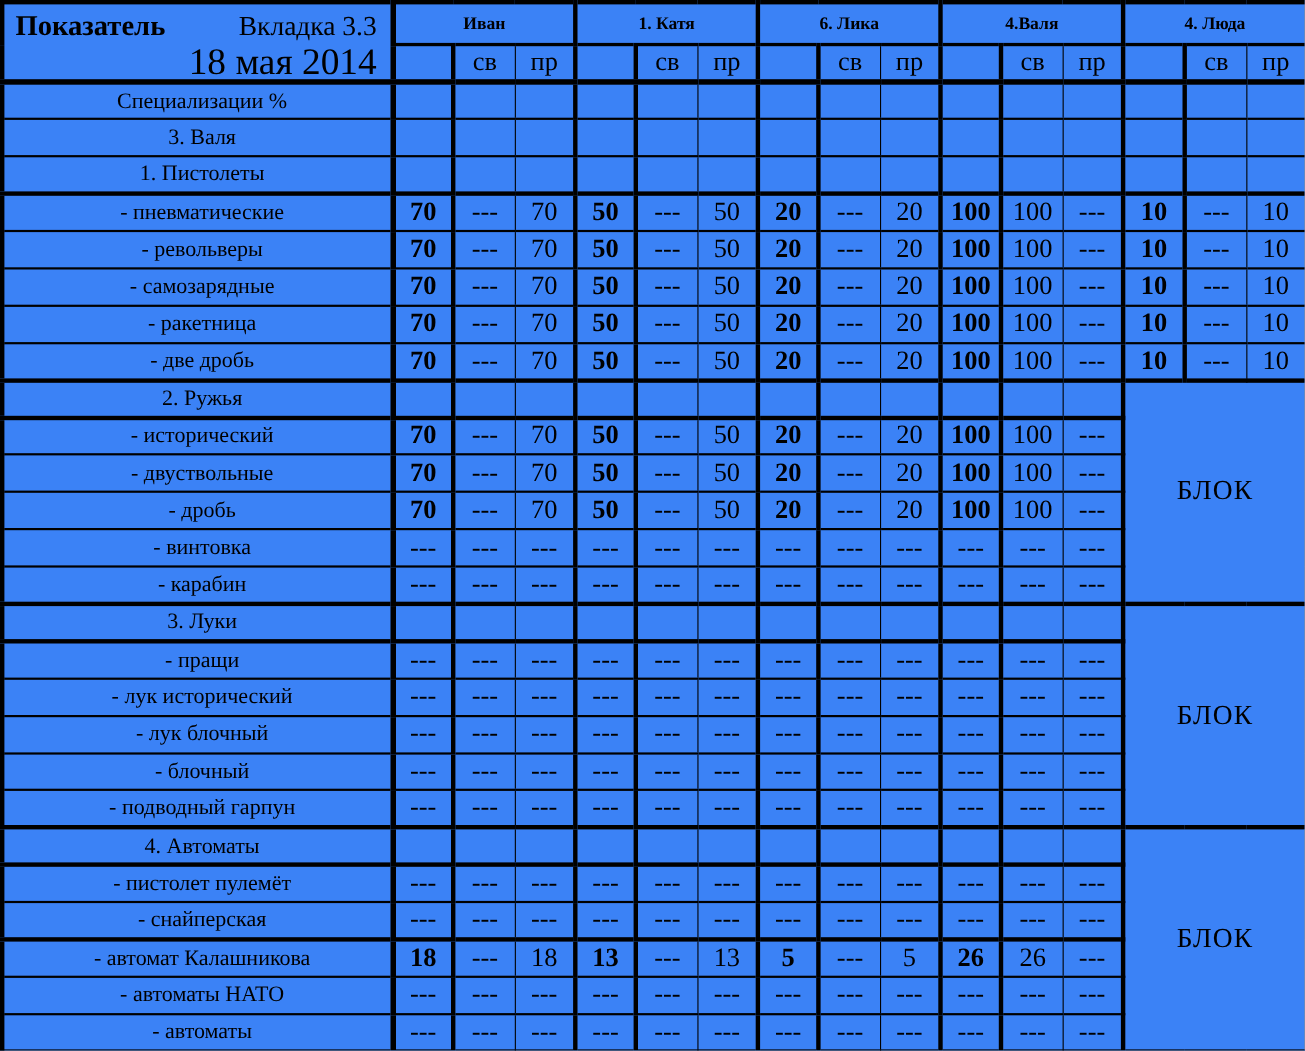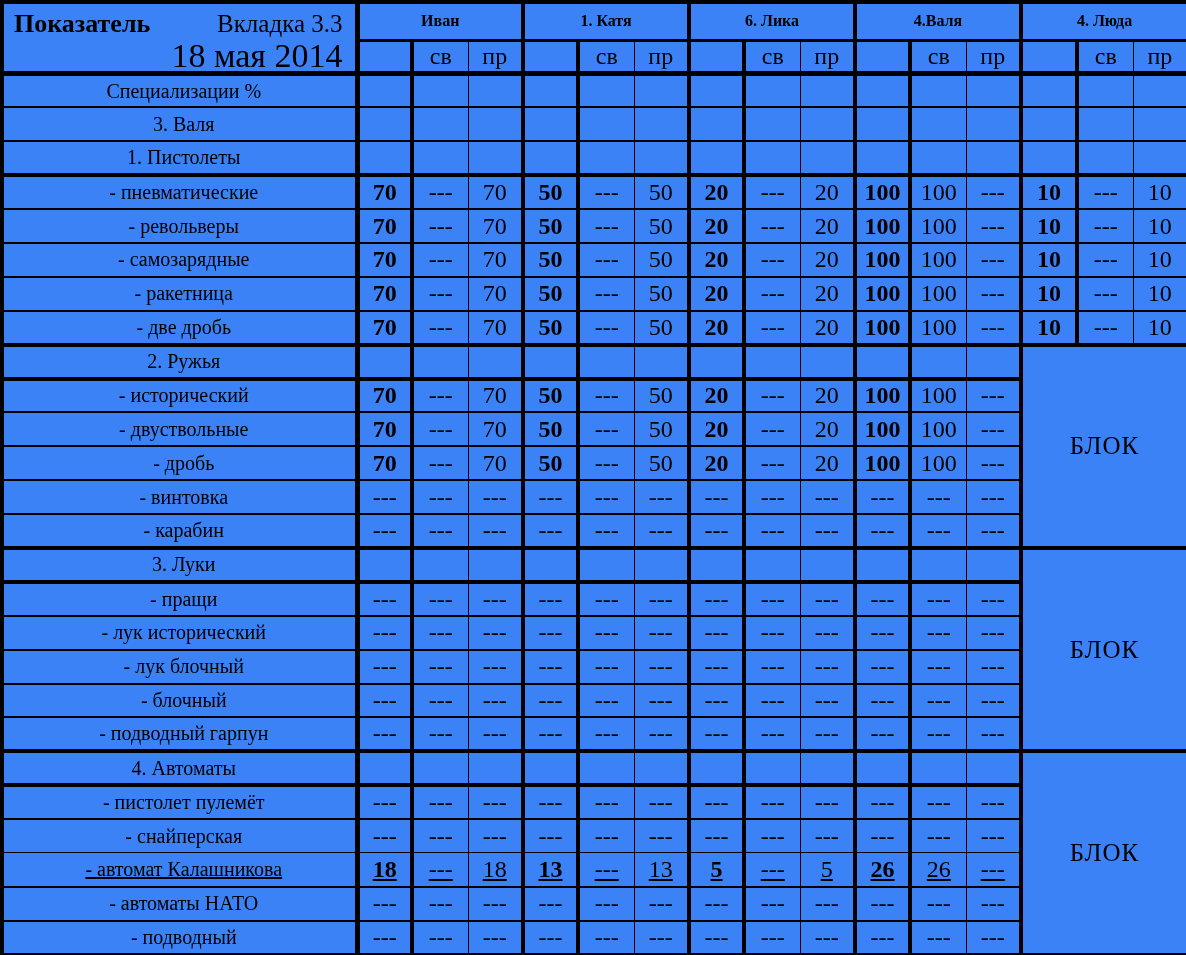--- a/index.html
+++ b/index.html
@@ -12,21 +12,21 @@
     border:4px solid #000;
   }
   th,td{padding:0;margin:0;overflow:hidden;white-space:nowrap;box-sizing:border-box;vertical-align:middle;}
   th{font-weight:normal;}
   
   .bl5{border-left:5px solid #000;}
   .bl4{border-left:4px solid #000;}
   .bl1{border-left:1px solid #000;}
   
   .bt2{border-top:2px solid #000;}
-  .bt3{border-top:1px solid #000000;text-decoration:underline;}
+  .bt3{border-top:4px solid #000000;}
   .bt4{border-top:4px solid #000;}
   .bt3h{border-top:3px solid #000;}
   .hb{border-bottom:5px solid #000;}
   thead tr:nth-child(1){height:38px;}
   thead tr:nth-child(2){height:33px;}
   tbody tr{height:33.9px;}
   .label-head{text-align:left;padding:2px 12px 0 10px;}
   .head-line1{display:flex;justify-content:space-between;align-items:baseline;line-height:35px;font-size:25px;}
   .t-bold{font-weight:bold;font-size:26px;}
   .head-line2{line-height:30px;font-size:34px;text-align:right;}
@@ -491,21 +491,21 @@
           <td class="cell bl4 bt2">---</td>
           <td class="cell bl1 bt2">---</td>
           <td class="cell bl4 bt2">---</td>
           <td class="cell bl4 bt2">---</td>
           <td class="cell bl1 bt2">---</td>
           <td class="cell bl4 bt2">---</td>
           <td class="cell bl4 bt2">---</td>
           <td class="cell bl1 bt2">---</td>
         </tr>
         <tr>
-          <td class="row-label bt2">- подводный</td>
+          <td class="row-label bt2">- автоматы</td>
           <td class="cell bl5 bt2">---</td>
           <td class="cell bl4 bt2">---</td>
           <td class="cell bl1 bt2">---</td>
           <td class="cell bl4 bt2">---</td>
           <td class="cell bl4 bt2">---</td>
           <td class="cell bl1 bt2">---</td>
           <td class="cell bl4 bt2">---</td>
           <td class="cell bl4 bt2">---</td>
           <td class="cell bl1 bt2">---</td>
           <td class="cell bl4 bt2">---</td>

